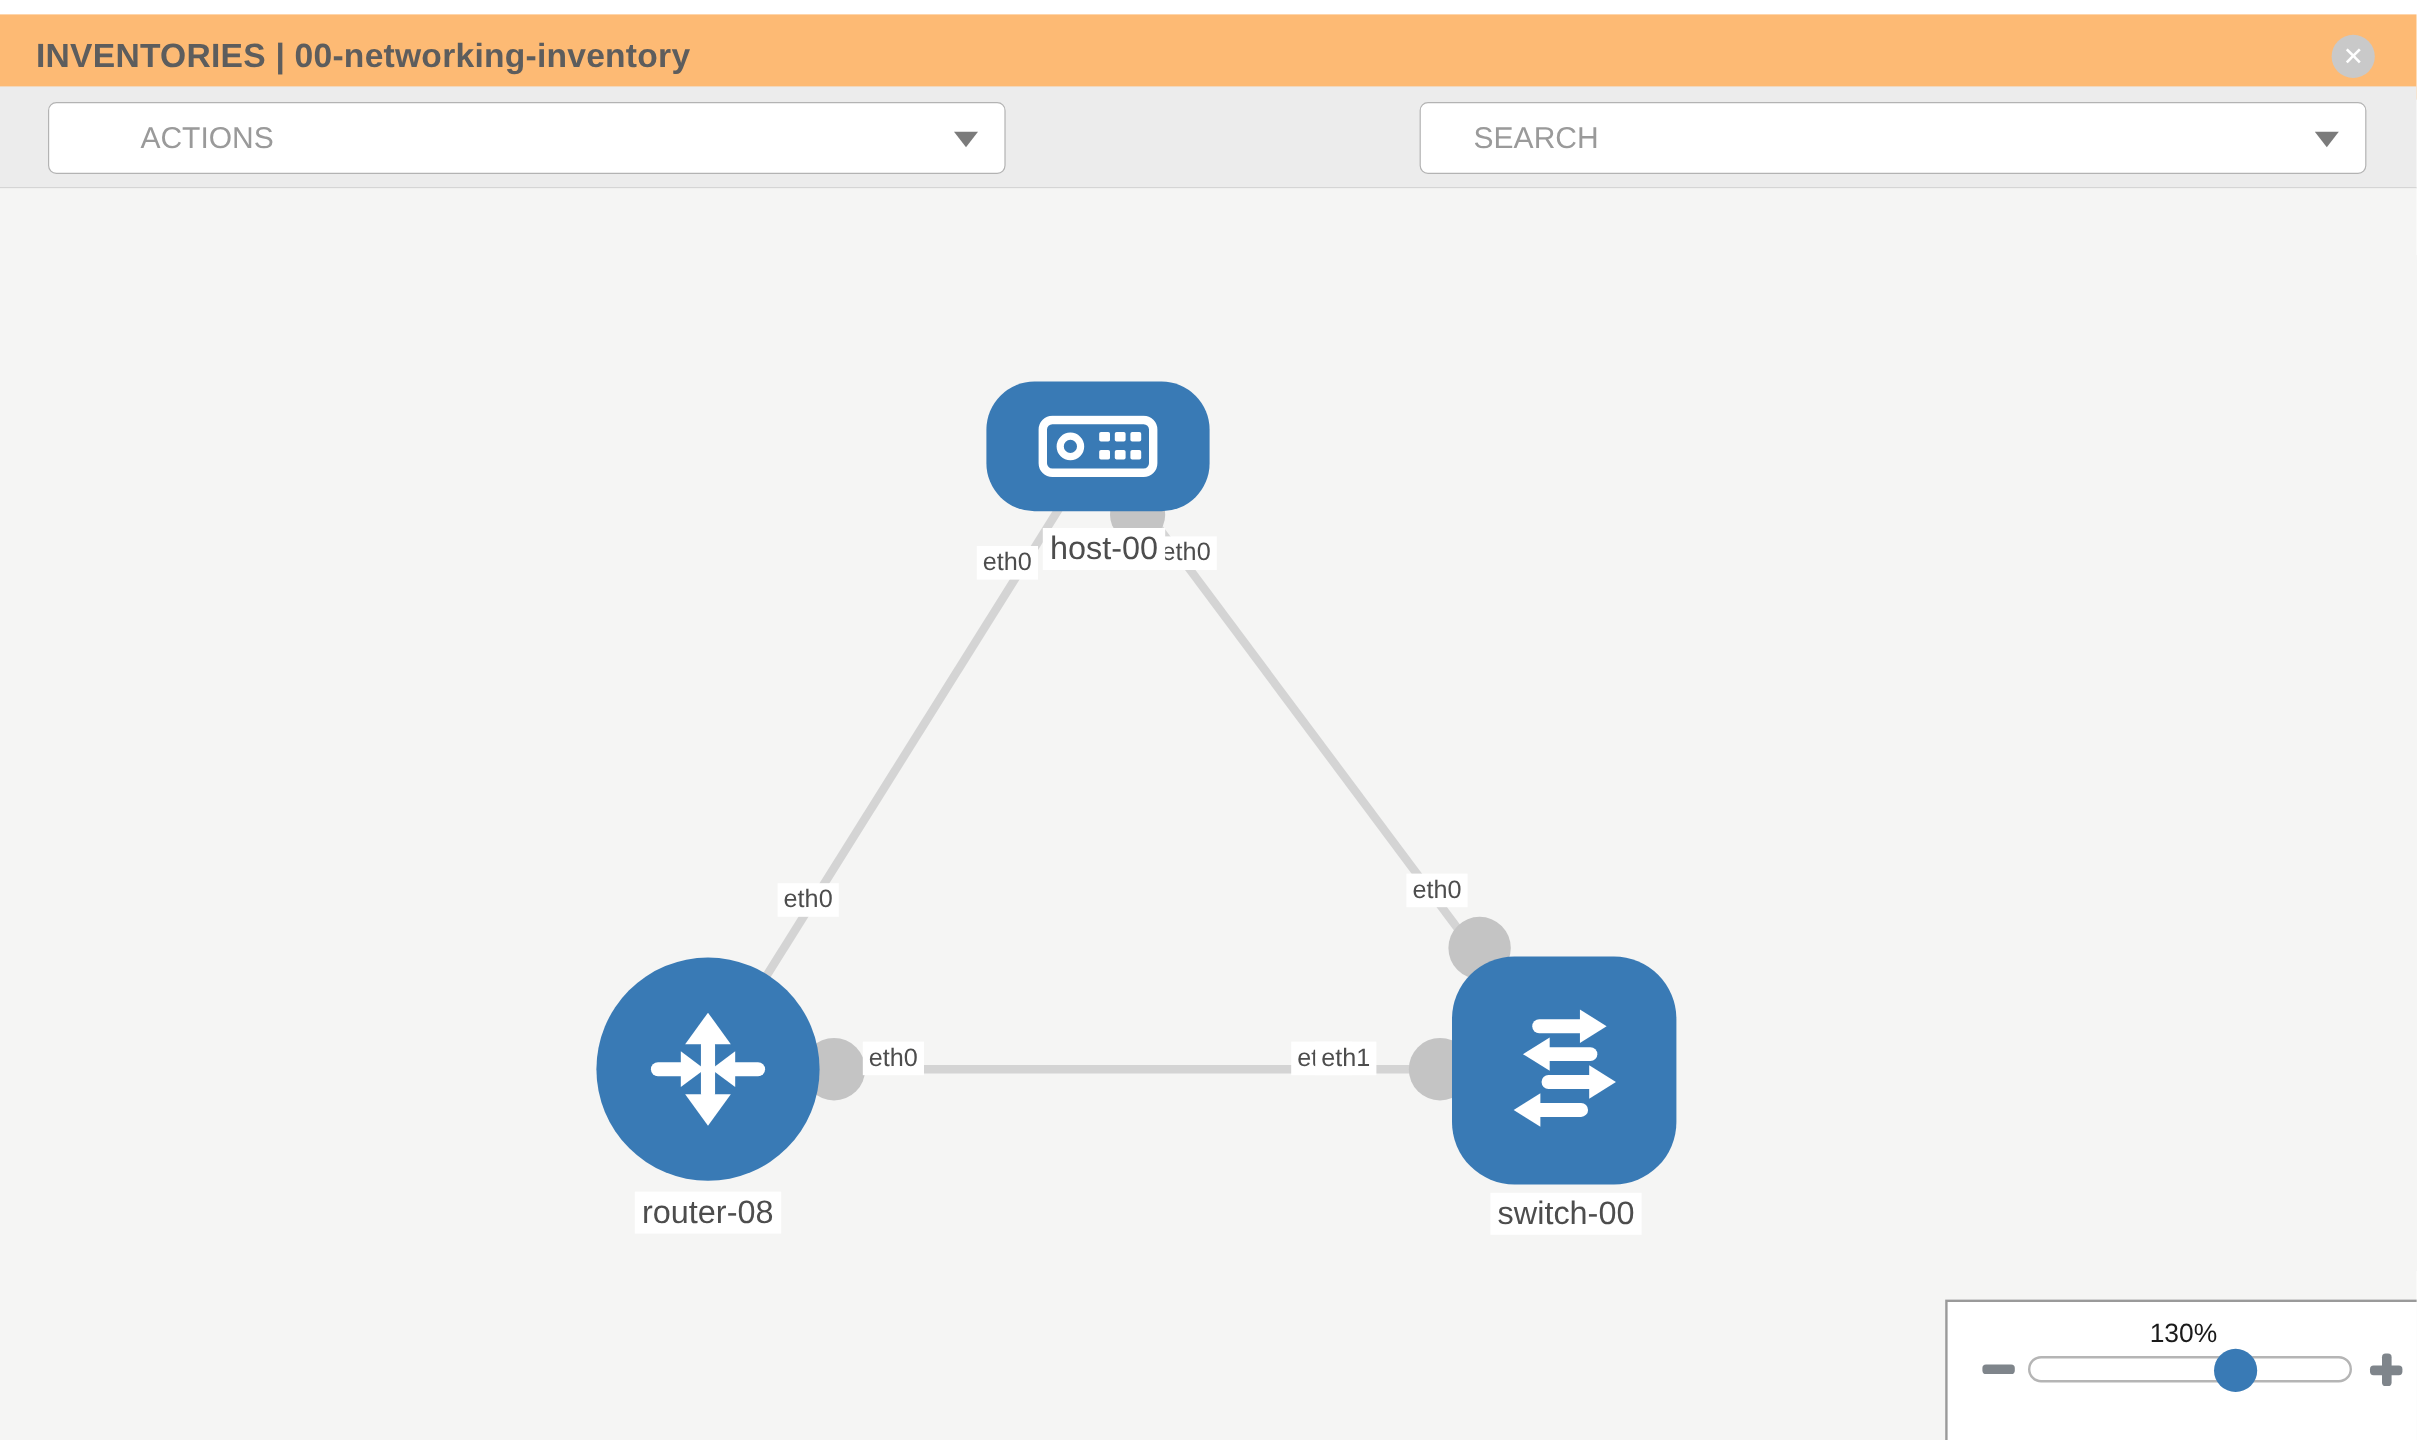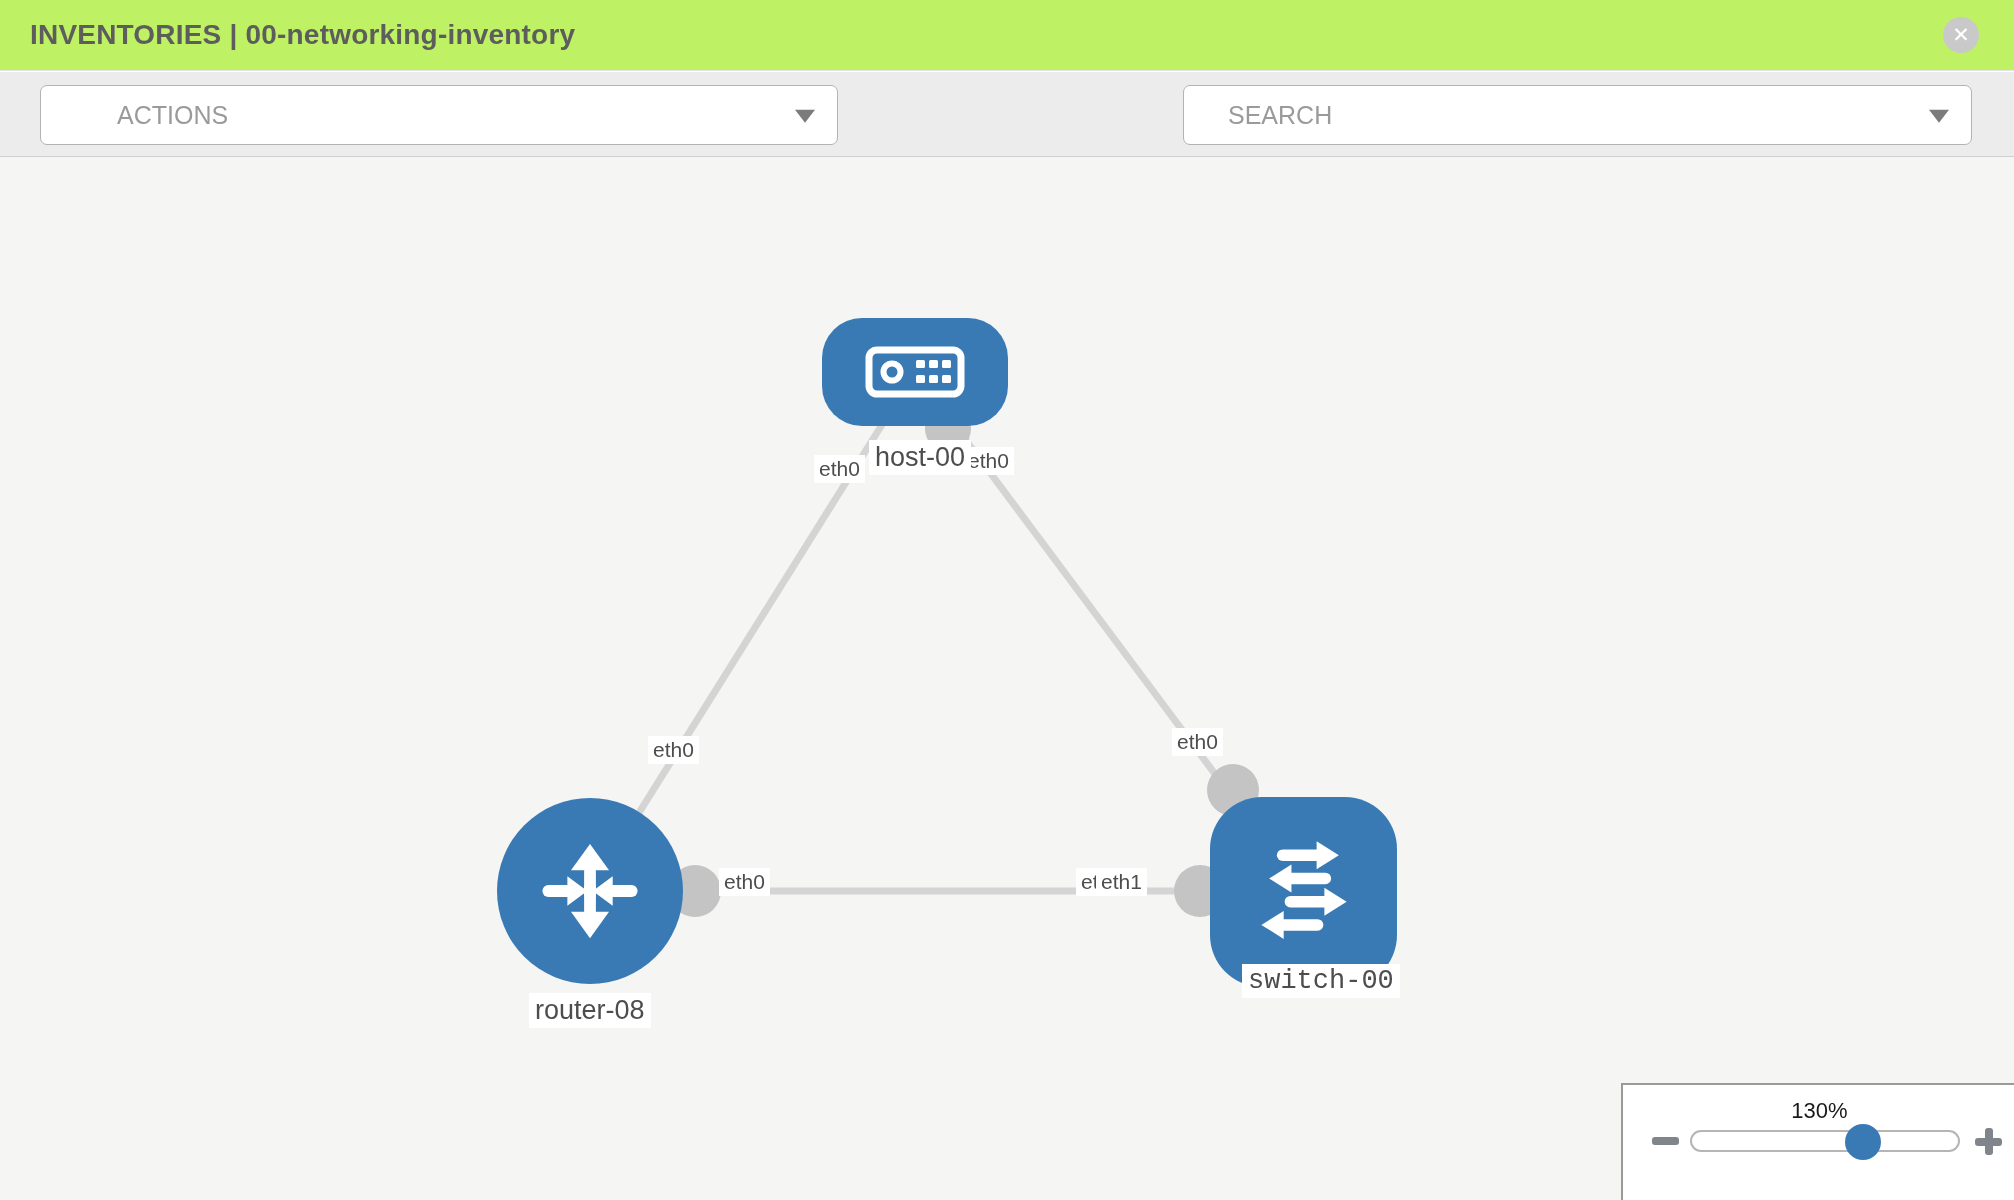--- a/index.html
+++ b/index.html
@@ -1,19 +1,19 @@
 <!DOCTYPE html>
 <html><head>
 <meta charset="utf-8">
 <style>
   html,body{margin:0;padding:0;background:#fff;font-family:"Liberation Sans","DejaVu Sans",sans-serif;}
   .stage{position:relative;width:2014px;height:1200px;overflow:hidden;background:#fff;}
 
   
-  .header{position:absolute;top:0;left:0;width:100%;height:71px;background:#bef264;border-bottom:1px solid #e4e4e4;box-sizing:border-box;}
+  .header{position:absolute;top:12px;left:0;width:100%;height:71px;background:#fdba74;border-bottom:1px solid #e4e4e4;box-sizing:border-box;}
   .page-title{position:absolute;left:30px;top:50%;transform:translateY(-50%);font-size:28px;font-weight:bold;color:#5d5d5d;letter-spacing:.2px;}
   .close-btn{position:absolute;left:1943px;top:17px;width:36px;height:36px;border-radius:50%;background:#c9c9c9;color:#fff;
              display:flex;align-items:center;justify-content:center;font-size:21px;font-weight:bold;cursor:pointer;user-select:none;}
 
   
   .toolbar{position:absolute;top:72px;left:0;width:100%;height:85px;background:#ececec;border-bottom:1px solid #cfcfcf;box-sizing:border-box;}
   .combo{position:absolute;top:13px;height:60px;background:#fff;border:1px solid #b3b3b3;border-radius:7px;box-sizing:border-box;
          display:flex;align-items:center;color:#9a9a9a;font-size:25px;}
   .combo-actions{left:40px;width:798px;padding-left:76px;}
   .combo-search{left:1183px;width:789px;}
@@ -152,21 +152,21 @@
   <div class="iflabel" style="left:814px;top:455px;">eth0</div>
   <div class="iflabel" style="left:963px;top:447px;">eth0</div>
   <div class="iflabel" style="left:648px;top:736px;">eth0</div>
   <div class="iflabel" style="left:1172px;top:728px;">eth0</div>
   <div class="iflabel" style="left:719px;top:868px;">eth0</div>
   <div class="iflabel" style="left:1076px;top:868px;">eth0</div>
   <div class="iflabel front" style="left:1096px;top:868px;">eth1</div>
 
   <div class="nlabel" style="left:869px;top:440px;text-align:right;">host-00</div>
   <div class="nlabel" style="left:529px;top:993px;">router-08</div>
-  <div class="nlabel" style="left:1242px;top:964px;font-family:Liberation Mono, monospace;">switch-00</div>
+  <div class="nlabel" style="left:1242px;top:994px;">switch-00</div>
 
   <div class="zoom-panel">
     <div class="zoom-level">130%</div>
     <div class="zoom-minus"></div>
     <div class="zoom-track"></div>
     <div class="zoom-thumb"></div>
     <div class="zoom-plus"></div>
   </div>
 
 </div>

